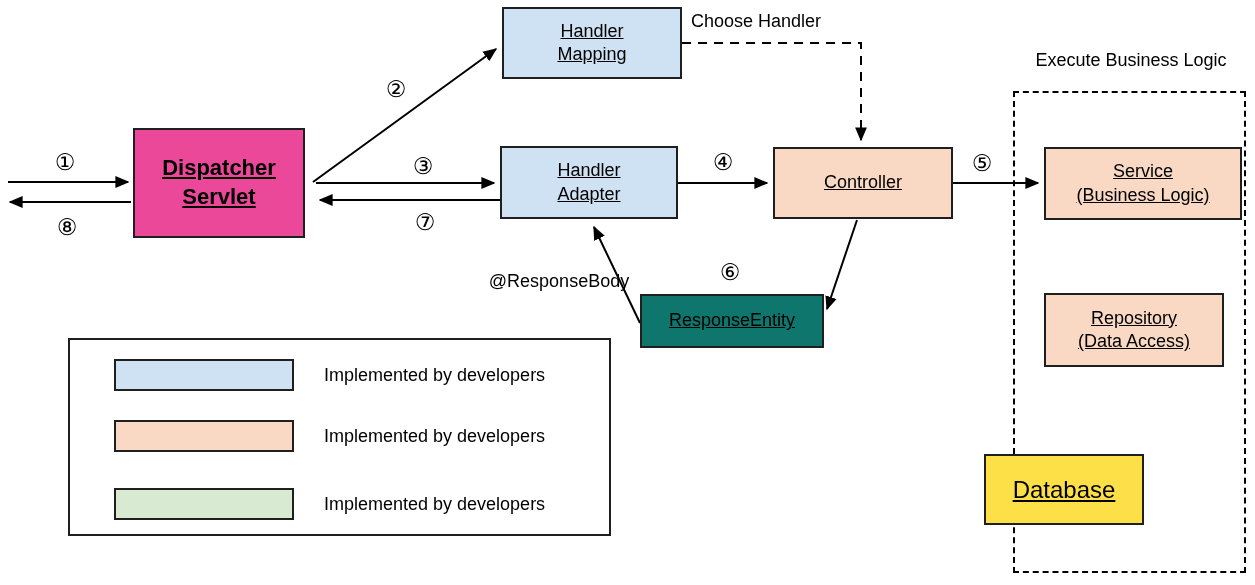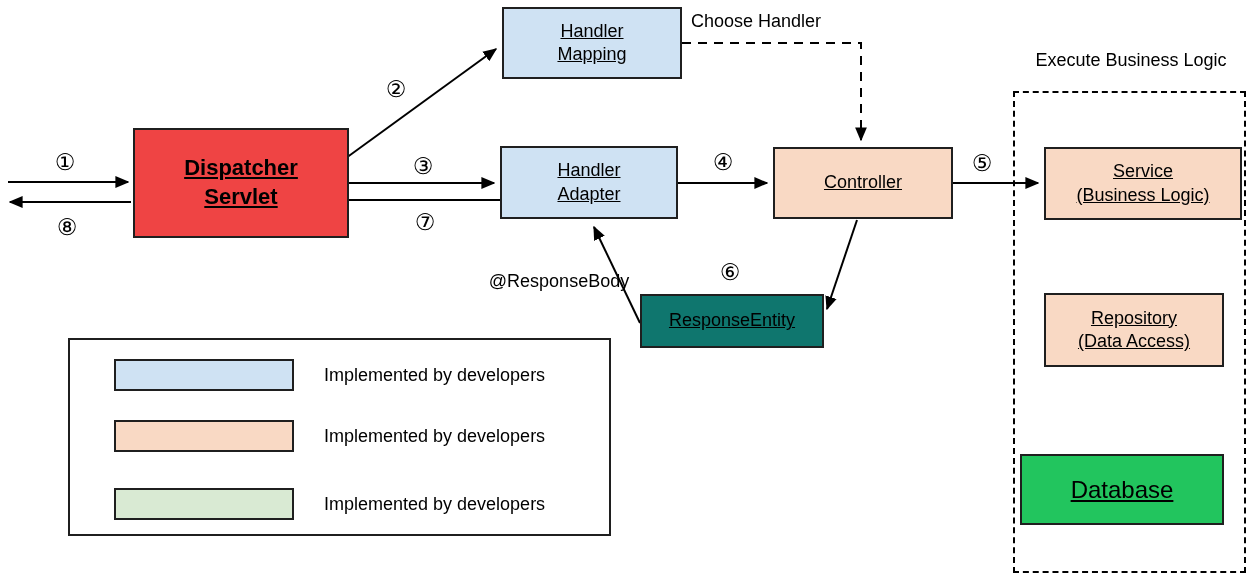--- a/index.html
+++ b/index.html
@@ -86,40 +86,40 @@
 
     <path d="M857 220 L827 309" stroke="#000" stroke-width="2" fill="none" marker-end="url(#ah)"></path>
 
     <path d="M640 323 L594 227" stroke="#000" stroke-width="2" fill="none" marker-end="url(#ah)"></path>
 
     <path d="M682 43 L861 43 L861 140" stroke="#000" stroke-width="2" fill="none" stroke-dasharray="9 7" marker-end="url(#ah)"></path>
   </svg>
 
   <div class="dashed-group"></div>
 
-  <div class="node big" style="left: 133px; top: 128px; width: 216px; height: 110px; background-color: #ef4444;">Dispatcher
+  <div class="node big" style="left: 133px; top: 128px; width: 172px; height: 110px; background-color: #ec4899;">Dispatcher
 Servlet</div>
 
   <div class="node" style="left: 502px; top: 7px; width: 180px; height: 72px; background-color: rgb(207, 226, 243);">Handler
 Mapping</div>
 
   <div class="node" style="left: 500px; top: 146px; width: 178px; height: 73px; background-color: rgb(207, 226, 243);">Handler
 Adapter</div>
 
   <div class="node" style="left: 773px; top: 147px; width: 180px; height: 72px; background-color: rgb(249, 217, 196);">Controller</div>
 
   <div class="node" style="left: 640px; top: 294px; width: 184px; height: 54px; background-color: #0f766e;">ResponseEntity</div>
 
   <div class="node" style="left: 1044px; top: 147px; width: 198px; height: 73px; background-color: rgb(249, 217, 196);">Service
 (Business Logic)</div>
 
   <div class="node" style="left: 1044px; top: 293px; width: 180px; height: 74px; background-color: rgb(249, 217, 196);">Repository
 (Data Access)</div>
 
-  <div class="node xl" style="left: 1020px; top: 454px; width: 204px; height: 71px; background-color: #22c55e;">Database</div>
+  <div class="node xl" style="left: 984px; top: 454px; width: 160px; height: 71px; background-color: #fde047;">Database</div>
 
   <div class="floating-label" style="left:756px;top:21px;">Choose Handler</div>
 
   <div class="floating-label" style="left:529px;top:281px;margin-left:30px;">@ResponseBody</div>
 
   <div class="floating-label" style="left:1131px;top:60px;">Execute Business Logic</div>
 
   <div class="step" style="left:65px;top:162px;">①</div>
   <div class="step" style="left:396px;top:89px;">②</div>
   <div class="step" style="left:423px;top:166px;">③</div>

